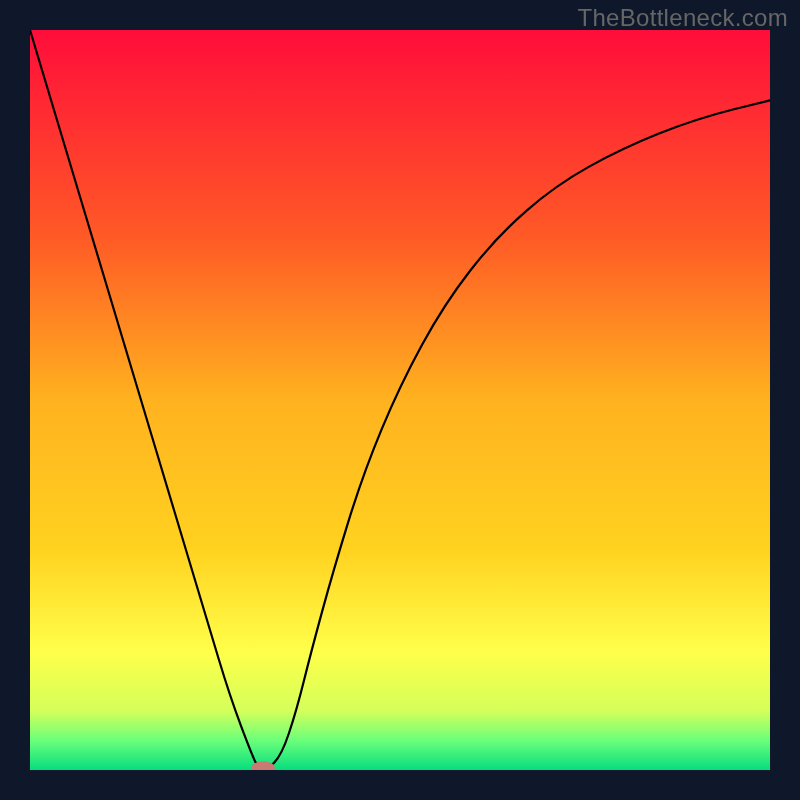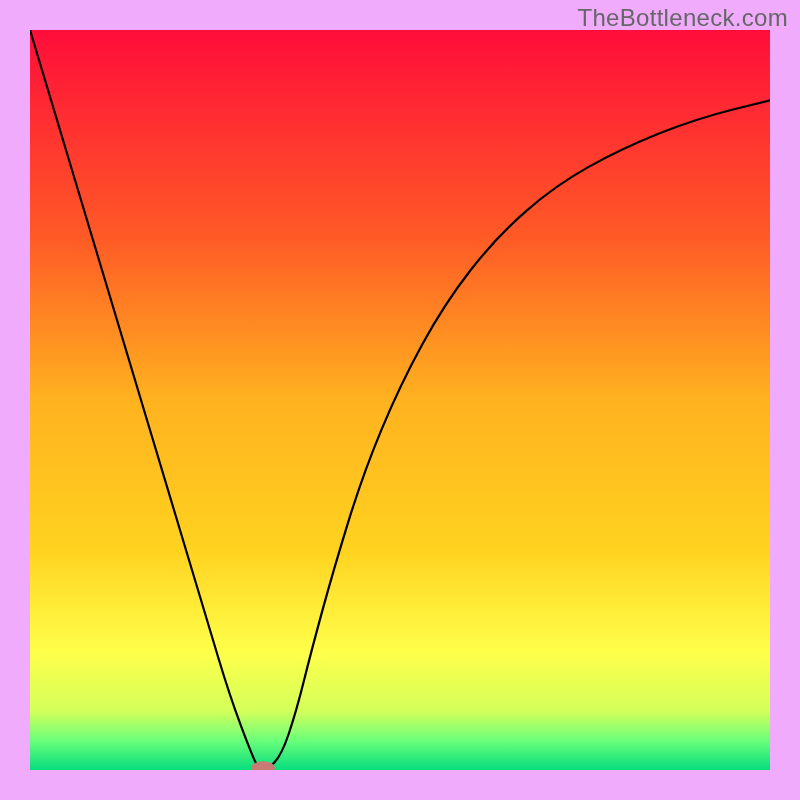--- a/index.html
+++ b/index.html
@@ -8,21 +8,21 @@
     width: 800px;
     height: 800px;
     overflow: hidden;
     background: #000;
     font-family: Arial, Helvetica, sans-serif;
   }
   .frame {
     position: relative;
     width: 800px;
     height: 800px;
-    background: #f0abfc;
+    background: #0f172a;
   }
   .watermark {
     position: absolute;
     top: 4px;
     right: 12px;
     color: #666;
     font-size: 24px;
     font-weight: 500;
     letter-spacing: 0.3px;
     z-index: 10;

